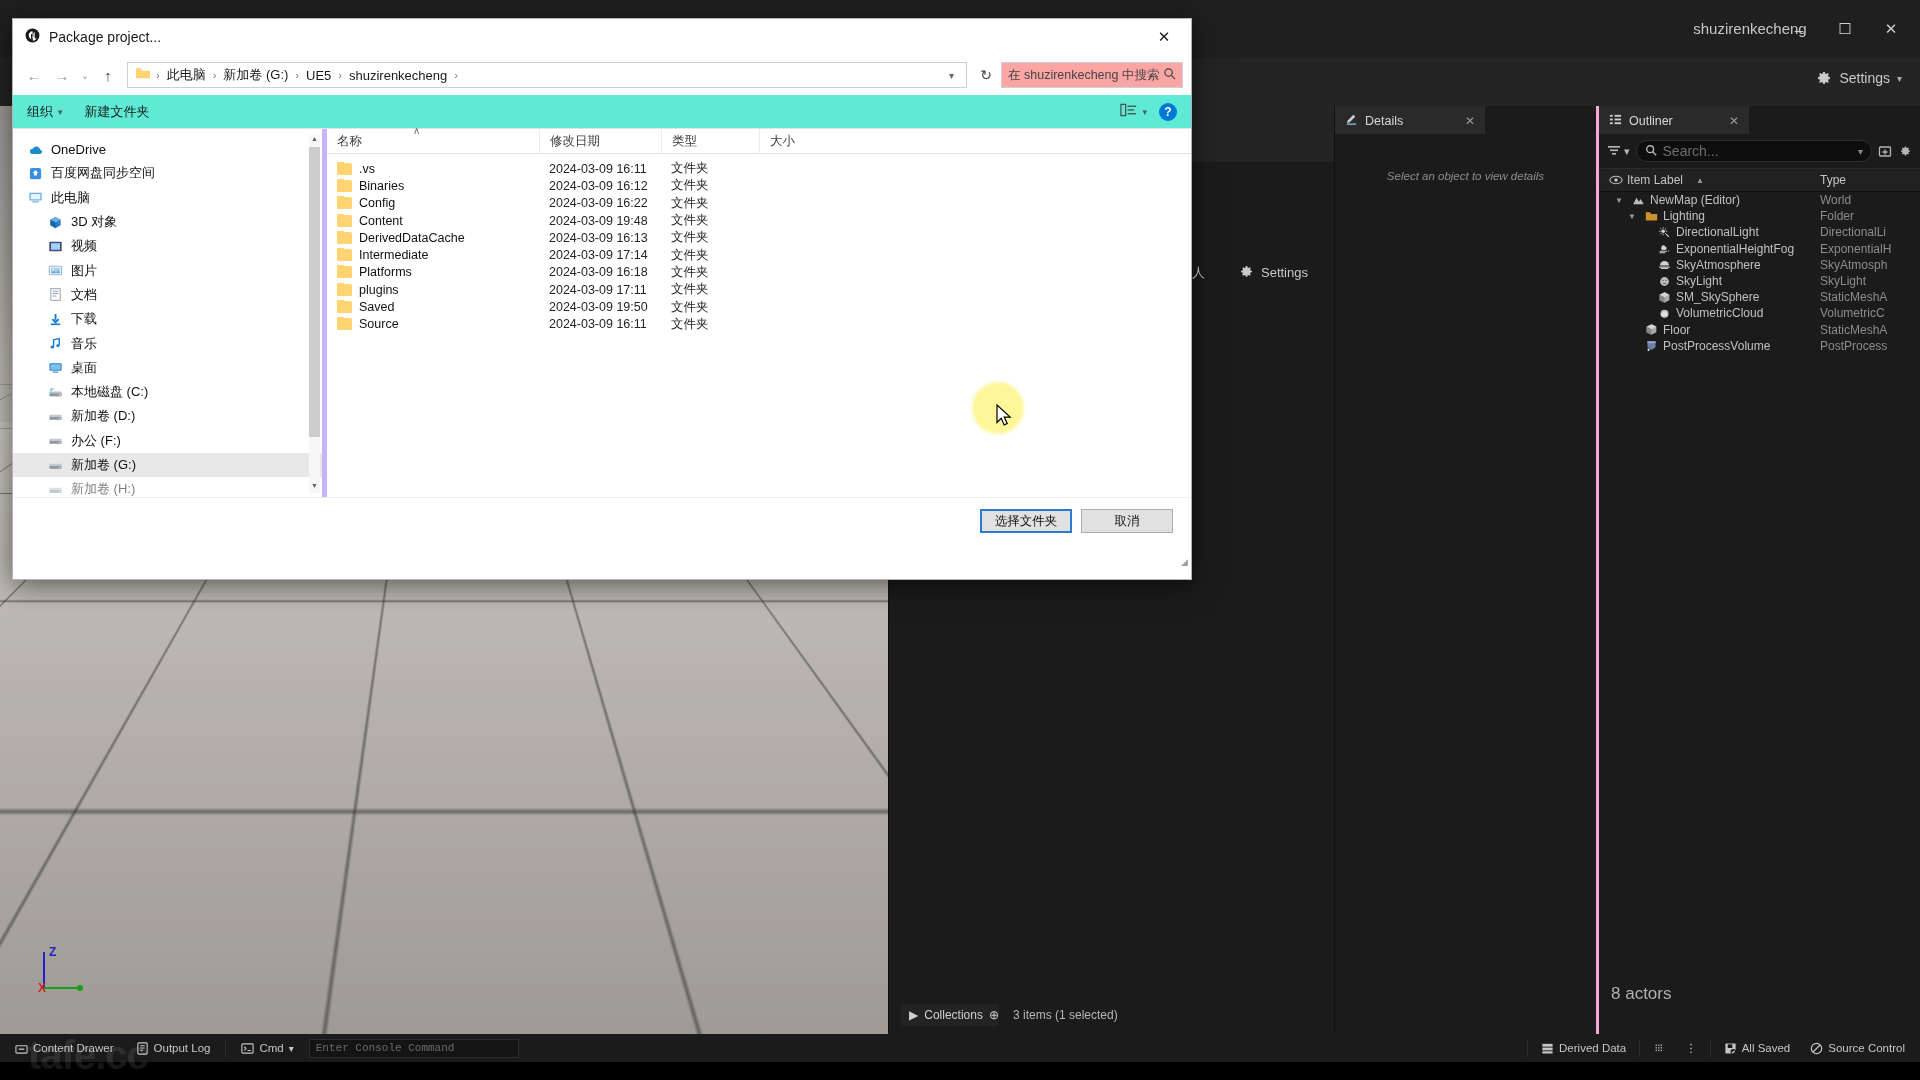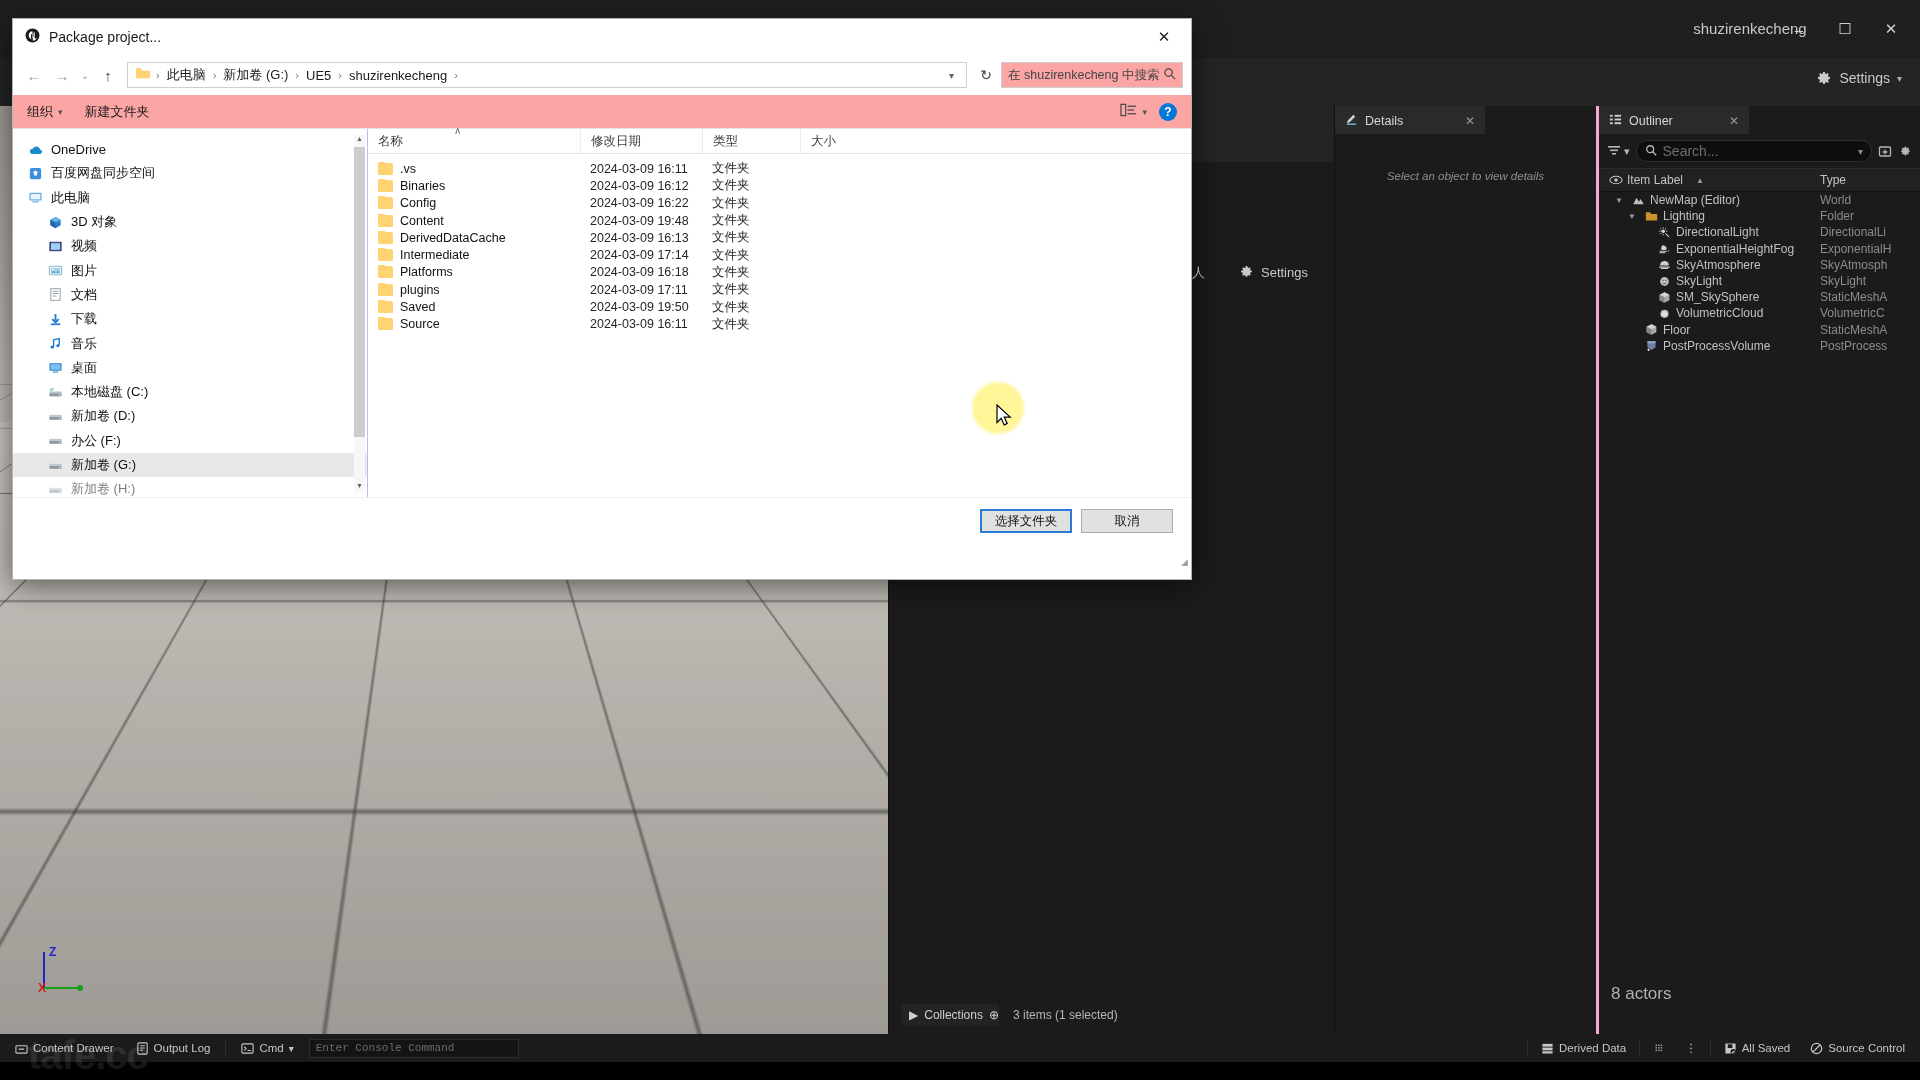--- a/index.html
+++ b/index.html
@@ -215,32 +215,32 @@
   .crumb-drop { margin-left: auto; color: #666; font-size: 10px; padding: 0 8px; }
   .refresh-btn { width: 26px; display: flex; align-items: center; justify-content: center; color: #444; font-size: 14px; }
   .search-box {
     width: 182px; height: 26px; border: 1px solid #cfcfcf; display: flex;
     align-items: center; padding: 0 6px; gap: 4px; background: #fca5a5;
   }
   .search-box .ph { color: #444; font-size: 12.5px; flex: 1; overflow: hidden; white-space: nowrap; }
 
   .dlg-cmdbar {
     height: 34px; display: flex; align-items: center; padding: 0 14px; gap: 22px;
-    border-bottom: 1px solid #e4e4e4; background: #fca5a5;
+    border-bottom: 1px solid #e4e4e4; background: #5eead4;
   }
   .cmd-item { color: #1a1a1a; font-size: 13px; display: flex; align-items: center; gap: 5px; }
   .cmd-right { margin-left: auto; display: flex; align-items: center; gap: 12px; }
   .help-ic {
     width: 18px; height: 18px; border-radius: 50%; background: #0078d7; color: #fff;
     font-size: 12px; display: flex; align-items: center; justify-content: center; font-weight: bold;
   }
 
   .dlg-body { display: flex; height: 368px; background: #fff; }
   .dlg-sidebar {
-    width: 355px; border-right: 1px solid #c4b5fd; padding-top: 8px;
+    width: 314px; border-right: 5px solid #c4b5fd; padding-top: 8px;
     position: relative; overflow: hidden;
   }
   .nav-item {
     display: flex; align-items: center; gap: 8px; height: 24.3px;
     color: #101010; font-size: 13px; padding-left: 14px; white-space: nowrap;
   }
   .nav-item.indent { padding-left: 34px; }
   .nav-item.sel { background: #e8e8e8; }
   .nav-item.faded { opacity: .55; }
   .sb-scroll {

